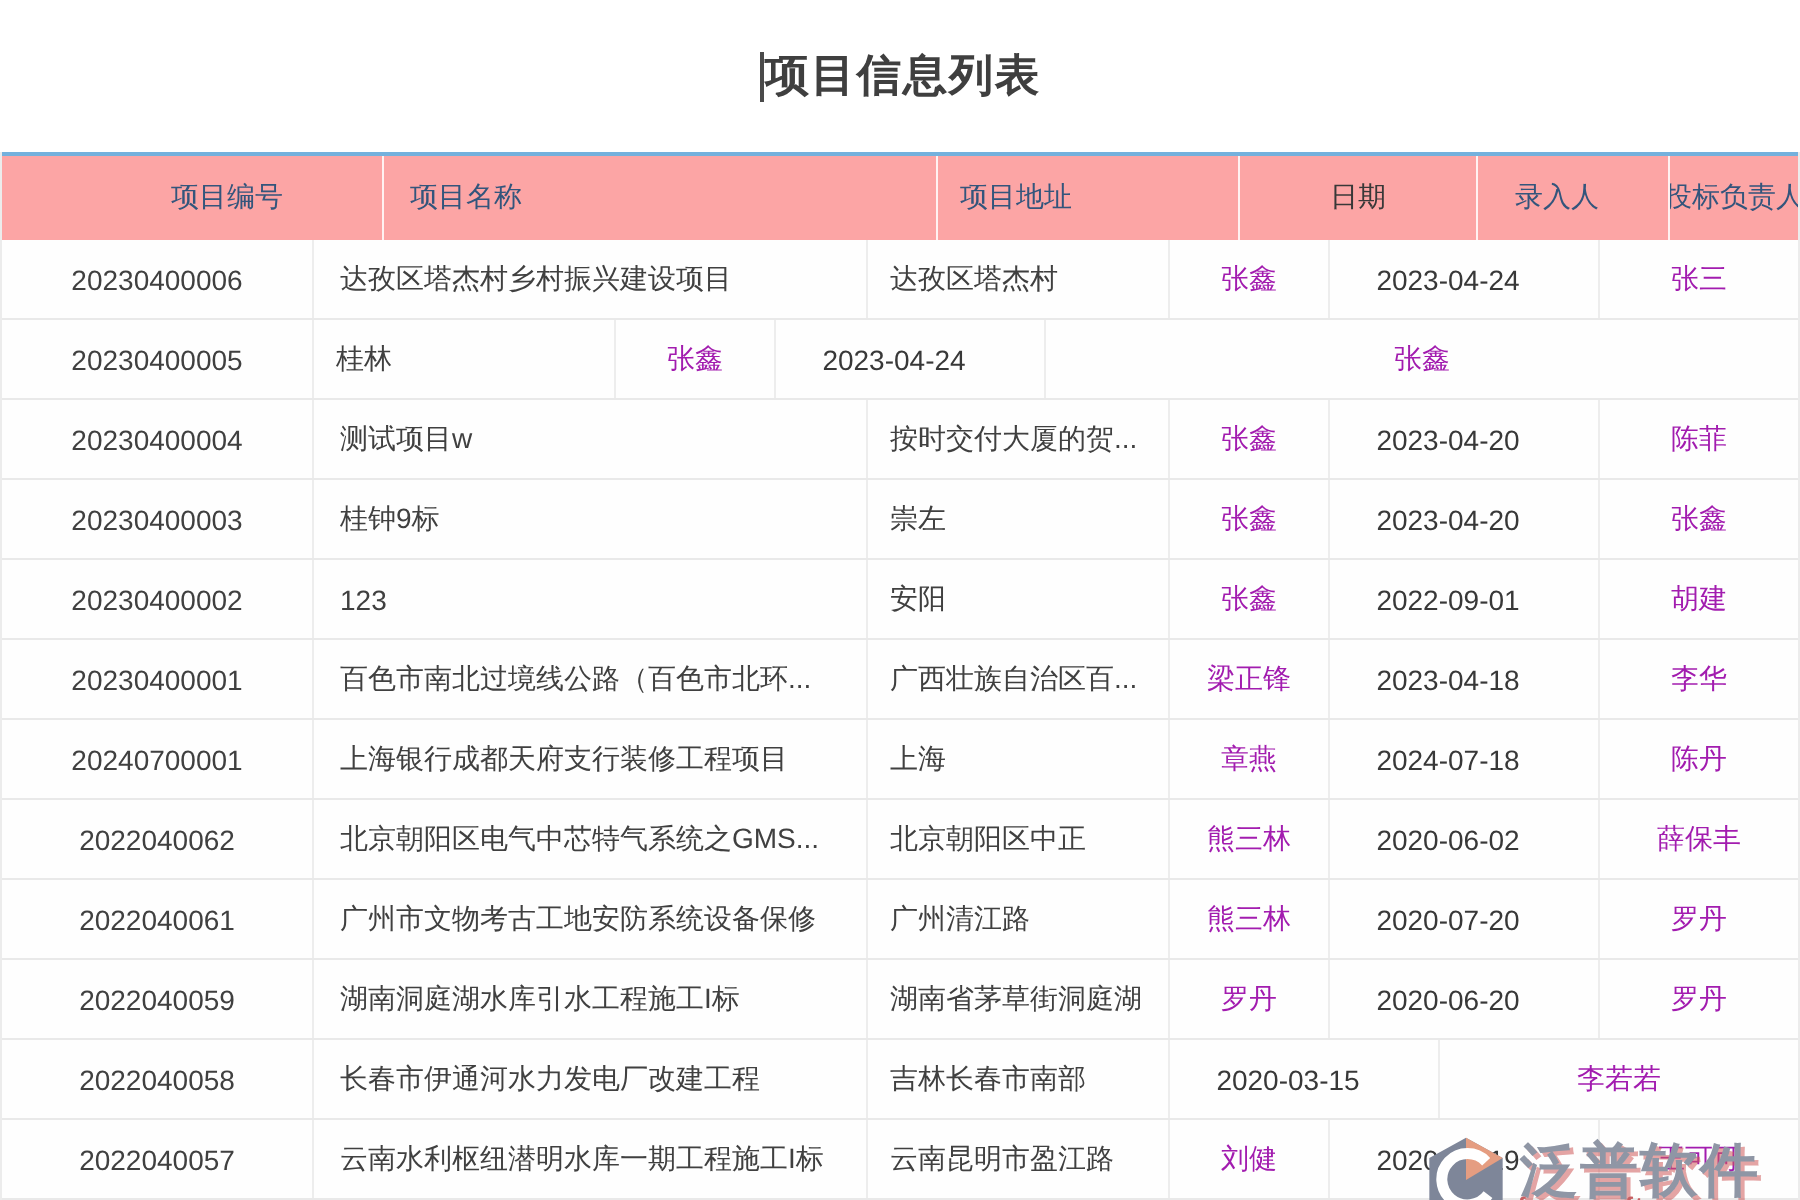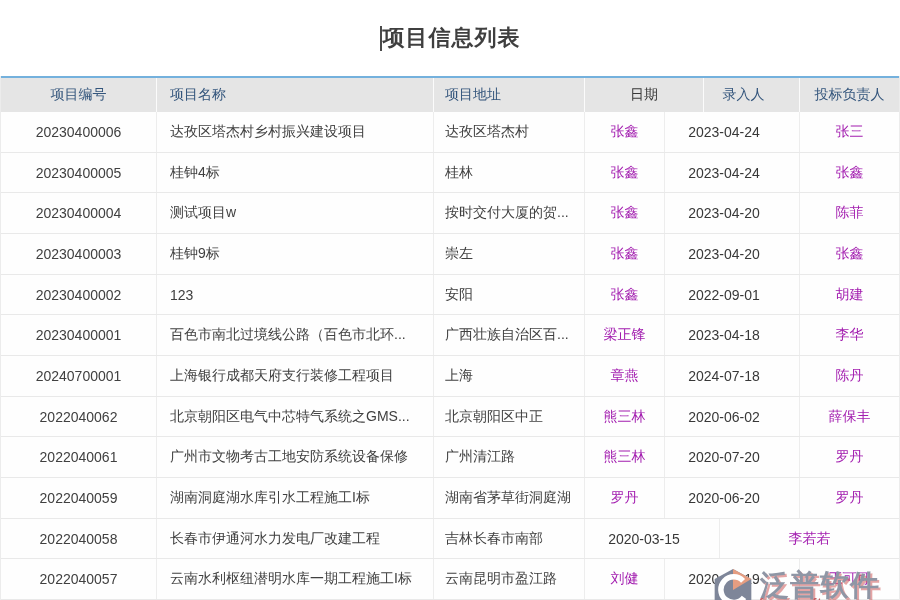--- a/index.html
+++ b/index.html
@@ -19,22 +19,22 @@
   .page-title{
     font-size:22px;font-weight:bold;color:#3f3f3f;letter-spacing:1px;
   }
   
   .table{
     position:absolute;left:0;top:76px;width:900px;height:524px;
     box-sizing:border-box;display:flex;flex-direction:column;
     border-left:1px solid #ececec;border-right:1px solid #ececec;
   }
   .thead{
-    height:36px;flex:none;display:flex;box-sizing:border-box;
-    background:#e5e5e5;border-top:2px solid #74b1dd;
+    height:44px;flex:none;display:flex;box-sizing:border-box;
+    background:#fca5a5;border-top:2px solid #74b1dd;padding-left:35px;
   }
   .th{
     box-sizing:border-box;display:flex;align-items:center;justify-content:center;
     font-size:14px;color:#33557c;border-left:1px solid rgba(255,255,255,0.85);
     white-space:nowrap;overflow:hidden;
   }
   .th:first-child{border-left:none;}
   .tbody{flex:1;display:flex;flex-direction:column;}
   .tr{
     flex:1;display:flex;box-sizing:border-box;border-bottom:1px solid #e9e9e9;
@@ -96,21 +96,20 @@
         <div class="td col-entered_by">
           <span class="link">张鑫</span>
         </div>
         <div class="td col-date">2023-04-24</div>
         <div class="td col-bid_manager">
           <span class="link">张三</span>
         </div>
       </div>
       <div class="tr">
         <div class="td col-project_number">20230400005</div>
-        <div class="td col-project_name">桂钟4标</div>
         <div class="td col-project_address">桂林</div>
         <div class="td col-entered_by">
           <span class="link">张鑫</span>
         </div>
         <div class="td col-date">2023-04-24</div>
         <div class="td col-bid_manager">
           <span class="link">张鑫</span>
         </div>
       </div>
       <div class="tr">

